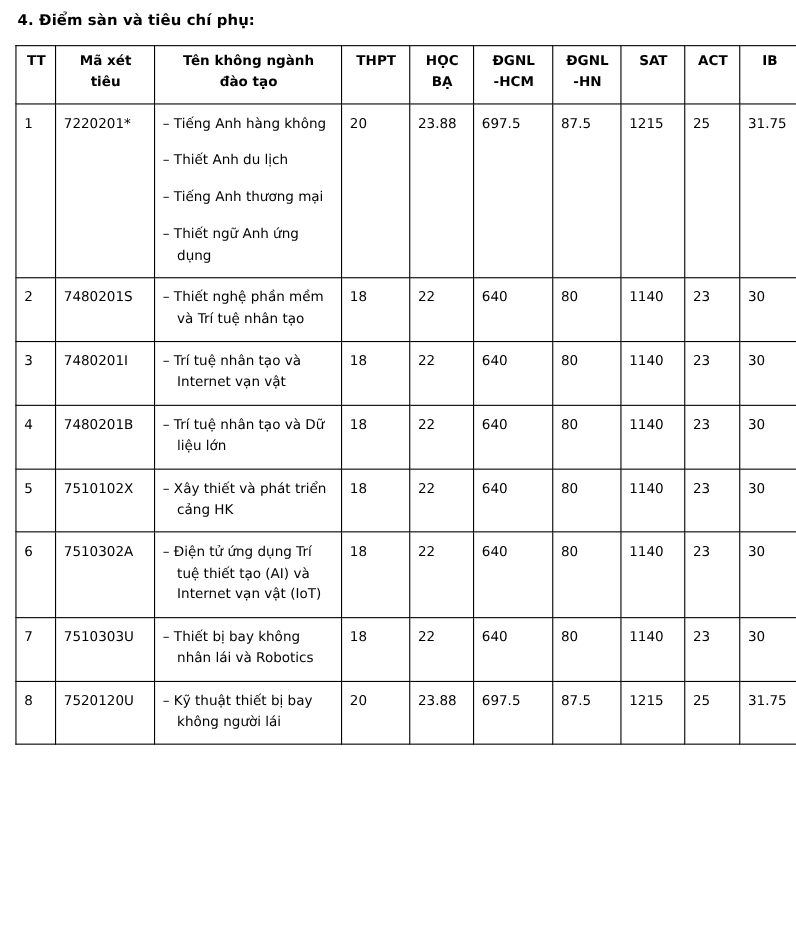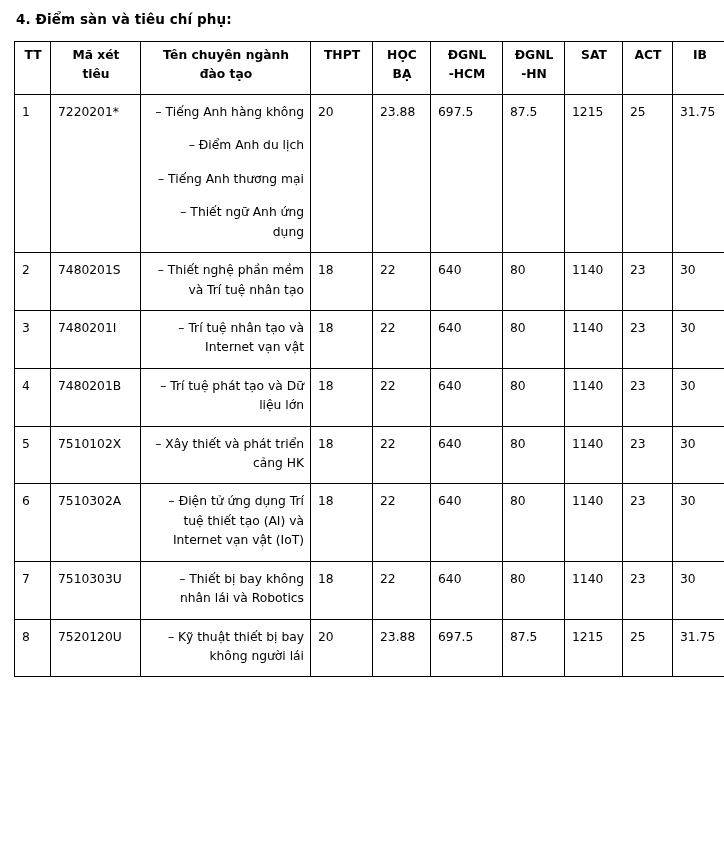--- a/index.html
+++ b/index.html
@@ -56,21 +56,20 @@
   col.c-dgnlhcm { width: 72px; }
   col.c-dgnlhn  { width: 62px; }
   col.c-sat     { width: 58px; }
   col.c-act     { width: 50px; }
   col.c-ib      { width: 54px; }
 
   .major-list {
     margin: 0;
     padding: 0;
     list-style: none;
-    text-align: right;
   }
   .major-list li {
     margin: 0 0 14px 0;
     padding-left: 13px;
     text-indent: -13px;
     line-height: 1.58;
   }
   .major-list li:last-child {
     margin-bottom: 0;
   }
@@ -99,21 +98,21 @@
       <col class="c-ib">
     </colgroup>
     <thead>
       <tr>
         <th>TT</th>
         <th>
           <span>Mã xét</span><br>
           <span>tiêu</span>
         </th>
         <th>
-          <span>Tên chuyên ngành</span><br>
+          <span>Tên không ngành</span><br>
           <span>đào tạo</span>
         </th>
         <th>THPT</th>
         <th>
           <span>HỌC</span><br>
           <span>BẠ</span>
         </th>
         <th>
           <span>ĐGNL</span><br>
           <span>-HCM</span>
@@ -127,21 +126,21 @@
         <th>IB</th>
       </tr>
     </thead>
     <tbody>
         <tr>
           <td class="cell-num">1</td>
           <td class="cell-num">7220201*</td>
           <td>
             <ul class="major-list">
               <li>– Tiếng Anh hàng không</li>
-              <li>– Điểm Anh du lịch</li>
+              <li>– Thiết Anh du lịch</li>
               <li>– Tiếng Anh thương mại</li>
               <li>– Thiết ngữ Anh ứng dụng</li>
             </ul>
           </td>
           <td class="cell-num">20</td>
           <td class="cell-num">23.88</td>
           <td class="cell-num">697.5</td>
           <td class="cell-num">87.5</td>
           <td class="cell-num">1215</td>
           <td class="cell-num">25</td>
@@ -177,21 +176,21 @@
           <td class="cell-num">80</td>
           <td class="cell-num">1140</td>
           <td class="cell-num">23</td>
           <td class="cell-num">30</td>
         </tr>
         <tr>
           <td class="cell-num">4</td>
           <td class="cell-num">7480201B</td>
           <td>
             <ul class="major-list">
-              <li>– Trí tuệ phát tạo và Dữ liệu lớn</li>
+              <li>– Trí tuệ nhân tạo và Dữ liệu lớn</li>
             </ul>
           </td>
           <td class="cell-num">18</td>
           <td class="cell-num">22</td>
           <td class="cell-num">640</td>
           <td class="cell-num">80</td>
           <td class="cell-num">1140</td>
           <td class="cell-num">23</td>
           <td class="cell-num">30</td>
         </tr>

